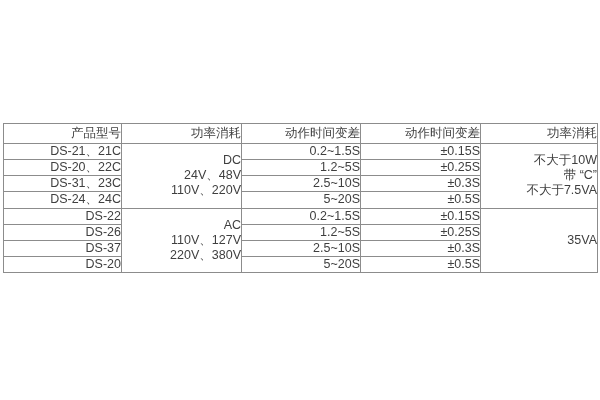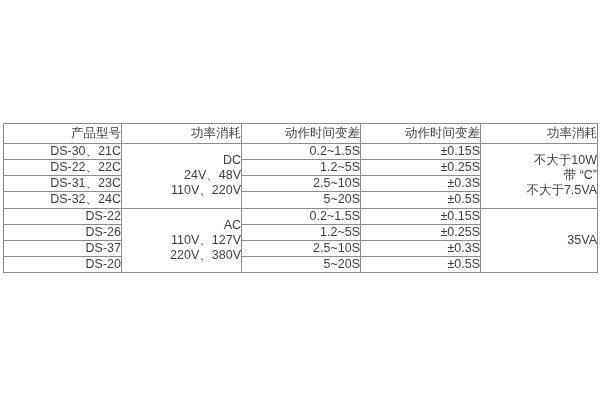--- a/index.html
+++ b/index.html
@@ -61,46 +61,46 @@
         <th>产品型号</th>
         <th>功率消耗</th>
         <th>动作时间变差</th>
         <th>动作时间变差</th>
         <th>功率消耗</th>
       </tr>
     </thead>
     <tbody>
 
       <tr>
-        <td>DS-30、21C</td>
+        <td>DS-21、21C</td>
         <td rowspan="4" class="multiline">
           <div>DC</div>
           <div>24V、48V</div>
           <div>110V、220V</div>
         </td>
         <td>0.2~1.5S</td>
         <td>±0.15S</td>
         <td rowspan="4" class="multiline">
           <div>不大于10W</div>
           <div>带 “C”</div>
           <div>不大于7.5VA</div>
         </td>
       </tr>
       <tr>
-        <td>DS-22、22C</td>
+        <td>DS-20、22C</td>
         <td>1.2~5S</td>
         <td>±0.25S</td>
       </tr>
       <tr>
         <td>DS-31、23C</td>
         <td>2.5~10S</td>
         <td>±0.3S</td>
       </tr>
       <tr>
-        <td>DS-32、24C</td>
+        <td>DS-24、24C</td>
         <td>5~20S</td>
         <td>±0.5S</td>
       </tr>
 
       <tr>
         <td>DS-22</td>
         <td rowspan="4" class="multiline">
           <div>AC</div>
           <div>110V、127V</div>
           <div>220V、380V</div>

